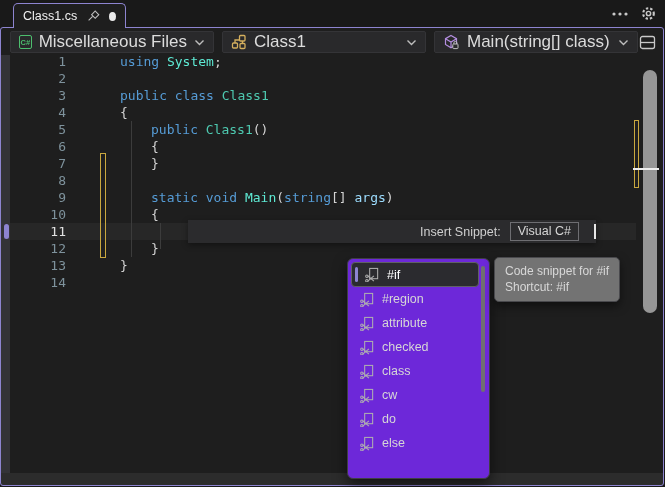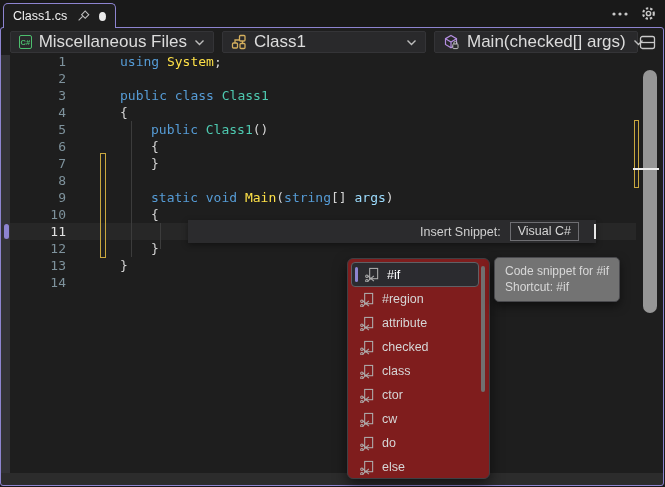--- a/index.html
+++ b/index.html
@@ -2,21 +2,21 @@
 <html><head>
 <meta charset="utf-8">
 <style>
   * { margin:0; padding:0; box-sizing:border-box; }
   html,body { width:665px; height:487px; background:#191919; overflow:hidden;
               font-family:"Liberation Sans","DejaVu Sans",sans-serif; }
   .app { position:relative; width:665px; height:487px; background:#191919; }
 
   
   .tabstrip { position:absolute; left:0; top:0; width:665px; height:27px; background:#191919; }
-  .tab { position:absolute; left:3px; top:3px; width:113px; height:25px; background:#1e1e1e;
+  .tab { position:absolute; left:13px; top:3px; width:113px; height:25px; background:#1e1e1e;
          border:1px solid #8d84d0; border-bottom:none; border-radius:5px 5px 0 0;
          display:flex; align-items:center; padding:0 9px; gap:9px; z-index:31; }
   .tab-label { color:#f0f0f0; font-size:12.5px; white-space:nowrap; }
   .ts-actions { position:absolute; right:8px; top:0; height:27px; display:flex; align-items:center; gap:12px; }
   .dirty-dot { width:9px; height:9px; border-radius:50%; background:#eaeaea; }
   .icon { display:inline-flex; align-items:center; justify-content:center; }
 
   
   .content-border { position:absolute; left:0; top:27px; width:664px; height:459px;
                     border:1px solid #8d84d0; border-radius:3px; pointer-events:none; z-index:30; }
@@ -37,21 +37,21 @@
   .margin-strip { position:absolute; left:1px; top:55px; width:9px; height:418px; background:#333337; }
   .cur-line { position:absolute; left:10px; top:223px; width:626px; height:17px; background:#272727; }
   .caret-margin-marker { position:absolute; left:4px; top:224px; width:5px; height:15px;
                          border-radius:2.5px; background:#8d84d0; z-index:2; }
   .line-num { position:absolute; left:10px; width:56px; height:17px; text-align:right;
               font-family:"DejaVu Sans Mono","Liberation Mono",monospace; font-size:13px;
               line-height:17px; color:#7e929c; }
   .line-num.cur { color:#e2e2e2; }
   .code-line { position:absolute; font-family:"DejaVu Sans Mono","Liberation Mono",monospace;
                font-size:13px; line-height:17px; white-space:pre; }
-  .tk-kw { color:#569cd6;margin-top:33px; } .tk-ty { color:#4ec9b0; } .tk-pl { color:#fde047;margin-top:12px; }
+  .tk-kw { color:#569cd6;margin-top:33px; } .tk-ty { color:#4ec9b0; } .tk-pl { color:#5eead4;margin-top:12px; }
   .tk-pu { color:#d4d4d4; } .tk-pa { color:#9cdcfe; }
   .guide { position:absolute; width:1px; background:#3c3c3c; }
   .changed-bar { position:absolute; left:100px; width:6px; border:1px solid #c9a73f; background:transparent; }
 
   
   .vscroll-thumb { position:absolute; left:643px; top:70px; width:14px; height:243px;
                    background:#969696; border-radius:7px; }
   .vscroll-mod-mark { position:absolute; left:634px; top:120px; width:5px; height:68px;
                       border:1px solid #c9a73f; }
   .vscroll-caret-mark { position:absolute; left:633px; top:168px; width:26px; height:2px;
@@ -62,21 +62,21 @@
   .snippet-bar { position:absolute; left:188px; top:220px; width:408px; height:23px;
                  background:#2b2b2d; display:flex; align-items:center; padding-left:9px; gap:9px;
                  box-shadow:0 2px 6px rgba(0,0,0,.4); z-index:20;justify-content:flex-end; }
   .snippet-bar-label { color:#cfcfcf; font-size:12.5px; }
   .lang-chip { border:1px solid #6e6e72; background:#2b2b2d; color:#d6d6d6; font-size:12.5px;
                padding:1px 7px 2px 7px; }
   .text-caret { width:2px; height:15px; background:#e6e6e6; margin-left:6px; }
 
   
   .snip-list { position:absolute; left:347px; top:258px; width:143px; height:221px;
-               background:#7f1d1d; border:1px solid #3f3f43; border-radius:6px;
+               background:#6d28d9; border:1px solid #3f3f43; border-radius:6px;
                box-shadow:0 6px 14px rgba(0,0,0,.55); z-index:40; padding-top:3px; }
   .snip-item { height:24px; display:flex; align-items:center; padding-left:12px; gap:7px; }
   .snip-item .lbl { color:#d6d6d6; font-size:12.5px; white-space:nowrap; }
   .snip-item.selected { margin:0 10px 0 3px; padding-left:3px; height:25px;
                         border:1px solid #606065; border-radius:4px; background:#2b2b2f; }
   .snip-item.selected .lbl { color:#ffffff; }
   .sel-bar { width:3px; height:15px; border-radius:1.5px; background:#8d84d0; }
   .snip-scroll-thumb { position:absolute; right:4px; top:7px; width:4px; height:126px;
                        background:#707070; border-radius:2px; }
 
@@ -147,21 +147,21 @@
     </div>
     <div class="dd" style="left:433px; width:204px;">
       <span class="icon">
         <svg width="17" height="17" viewBox="0 0 17 17" fill="none">
           <path d="M8 1.5 L13.5 4.7 V10.5 L8 13.7 L2.5 10.5 V4.7 Z" stroke="#b48ee0" stroke-width="1.2"></path>
           <path d="M2.5 4.7 L8 8 L13.5 4.7 M8 8 V13.7" stroke="#b48ee0" stroke-width="1.2"></path>
           <path d="M10.9 10 V8.9 a1.5 1.5 0 0 1 3 0 V10" stroke="#c0c0c0" stroke-width="1"></path>
           <rect x="9.8" y="10" width="5.2" height="4.6" rx="0.8" fill="#2a2a2c" stroke="#c0c0c0" stroke-width="1"></rect>
         </svg>
       </span>
-      <span class="dd-label">Main(checked[] args)</span>
+      <span class="dd-label">Main(string[] class)</span>
       <span class="icon">
         <svg width="11" height="7" viewBox="0 0 11 7" fill="none" stroke="#bdbdbd" stroke-width="1.4">
             <path d="M1.5 1.5 L5.5 5.5 L9.5 1.5"></path>
           </svg>
       </span>
     </div>
     <div class="split-btn">
       <svg width="17" height="15" viewBox="0 0 17 15" fill="none" stroke="#c8c8c8" stroke-width="1.3">
         <rect x="1.5" y="1.5" width="14" height="12" rx="2"></rect>
         <line x1="1.5" y1="7.5" x2="15.5" y2="7.5"></line>
@@ -280,32 +280,20 @@
     <div class="snip-item">
       <span class="icon">
           <svg width="15" height="15" viewBox="0 0 16 16" fill="none" stroke="#b0b0b0" stroke-width="1.1">
             <rect x="5" y="1.5" width="8.5" height="11"></rect>
             <line x1="3" y1="9.5" x2="9.5" y2="15"></line>
             <line x1="9.5" y1="9.5" x2="3" y2="15"></line>
             <circle cx="2" cy="9.8" r="1.3"></circle>
             <circle cx="2" cy="14.6" r="1.3"></circle>
           </svg>
         </span>
-      <span class="lbl">ctor</span>
-    </div>
-    <div class="snip-item">
-      <span class="icon">
-          <svg width="15" height="15" viewBox="0 0 16 16" fill="none" stroke="#b0b0b0" stroke-width="1.1">
-            <rect x="5" y="1.5" width="8.5" height="11"></rect>
-            <line x1="3" y1="9.5" x2="9.5" y2="15"></line>
-            <line x1="9.5" y1="9.5" x2="3" y2="15"></line>
-            <circle cx="2" cy="9.8" r="1.3"></circle>
-            <circle cx="2" cy="14.6" r="1.3"></circle>
-          </svg>
-        </span>
       <span class="lbl">cw</span>
     </div>
     <div class="snip-item">
       <span class="icon">
           <svg width="15" height="15" viewBox="0 0 16 16" fill="none" stroke="#b0b0b0" stroke-width="1.1">
             <rect x="5" y="1.5" width="8.5" height="11"></rect>
             <line x1="3" y1="9.5" x2="9.5" y2="15"></line>
             <line x1="9.5" y1="9.5" x2="3" y2="15"></line>
             <circle cx="2" cy="9.8" r="1.3"></circle>
             <circle cx="2" cy="14.6" r="1.3"></circle>

